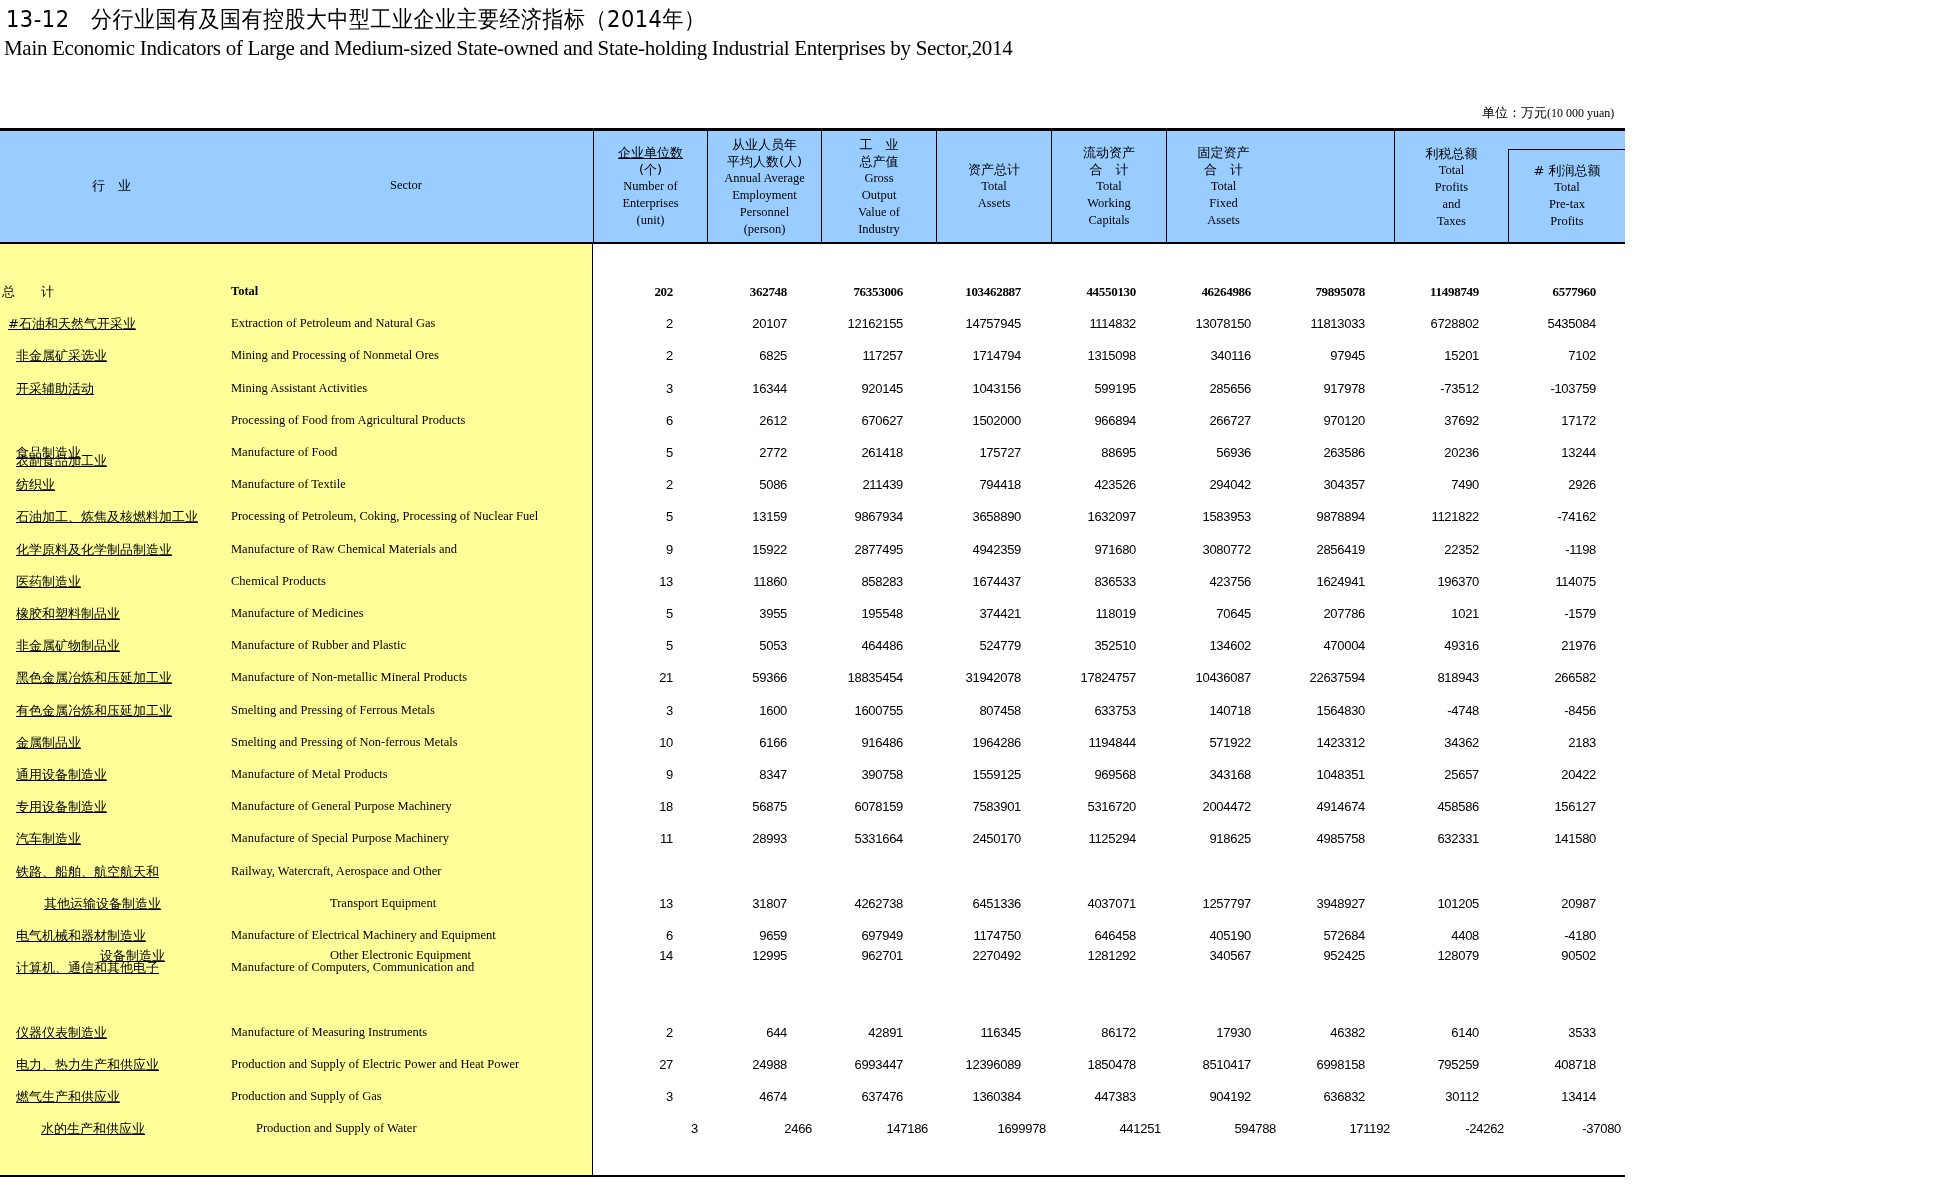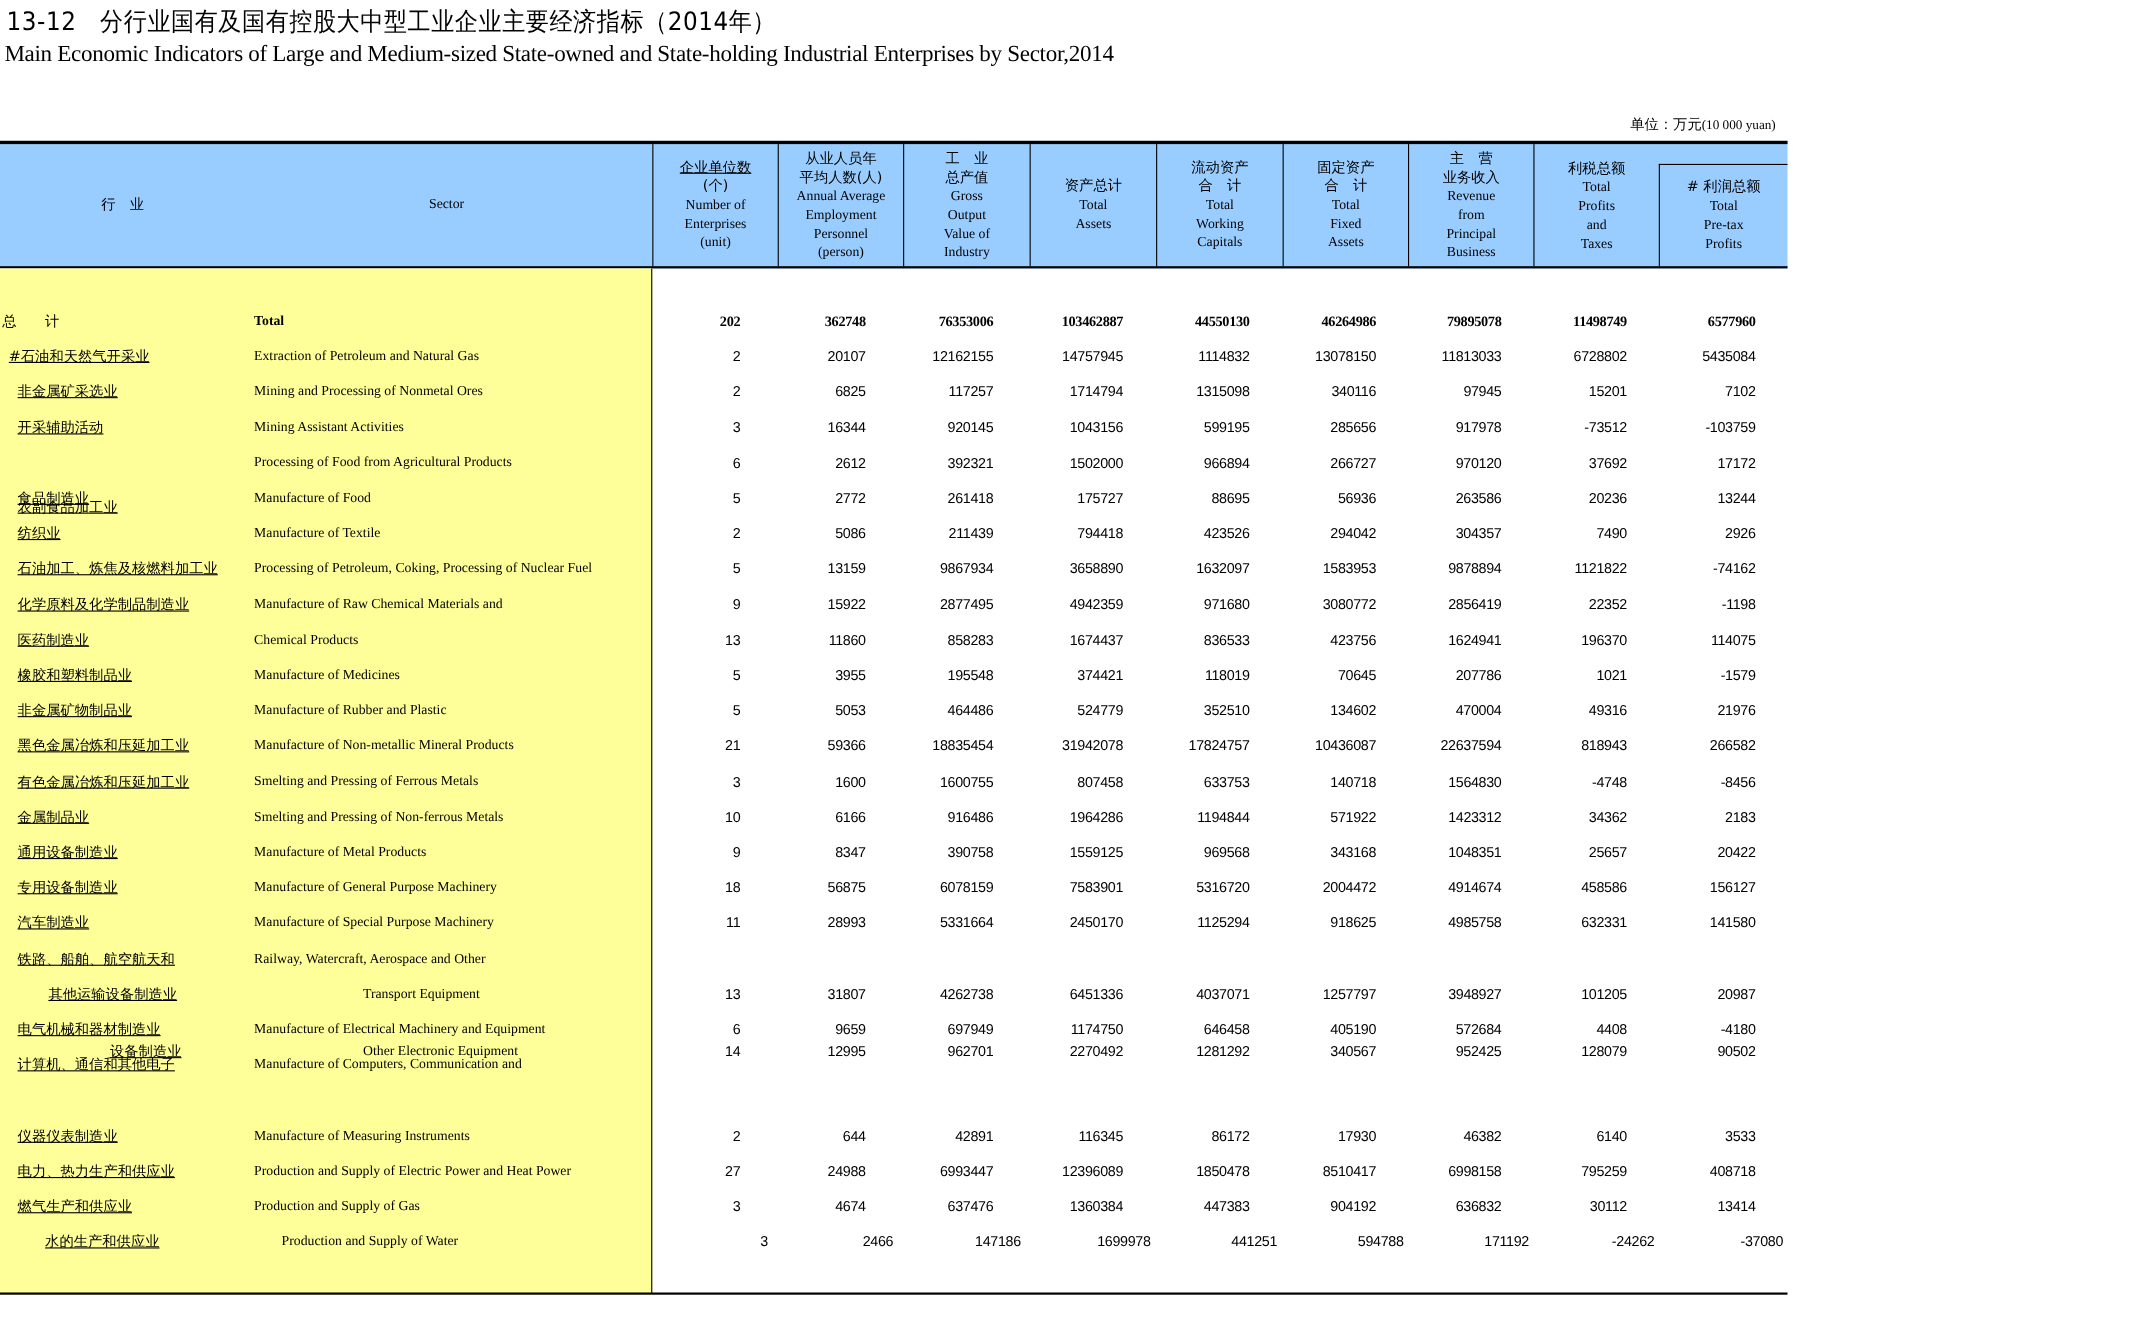--- a/index.html
+++ b/index.html
@@ -73,28 +73,20 @@
     <span>Total</span>
     <span>Working</span>
     <span>Capitals</span>
   </div>
   <div class="hdr-cell" style="left:1166px;width:114px;">
     <span class="cn">固定资产</span>
     <span class="cn">合　计</span>
     <span>Total</span>
     <span>Fixed</span>
     <span>Assets</span>
-  </div>
-  <div class="hdr-cell" style="left:1280px;width:114px;">
-    <span class="cn">主　营</span>
-    <span class="cn">业务收入</span>
-    <span>Revenue</span>
-    <span>from</span>
-    <span>Principal</span>
-    <span>Business</span>
   </div>
   <div class="hdr-cell" style="left:1394px;width:114px;justify-content:flex-start;padding-top:14px;">
     <span class="cn">利税总额</span>
     <span>Total</span>
     <span>Profits</span>
     <span>and</span>
     <span>Taxes</span>
   </div>
   <div class="hdr-cell" style="left:1508px;width:117px;top:18px;height:93px;border-top:1px solid #000;">
     <span class="cn"># 利润总额</span>
@@ -156,21 +148,21 @@
       <span class="num" style="right: 374px;">285656</span>
       <span class="num" style="right: 260px;">917978</span>
       <span class="num" style="right: 146px;">-73512</span>
       <span class="num" style="right: 29px;">-103759</span>
     </div>
     <div class="row" style="top: 403.8px;">
       <span class="cn u" style="left: 16px; margin-top: 40px;">农副食品加工业</span>
       <span class="en">Processing of  Food  from  Agricultural  Products</span>
       <span class="num" style="right: 952px;">6</span>
       <span class="num" style="right: 838px;">2612</span>
-      <span class="num" style="right: 722px;">392321</span>
+      <span class="num" style="right: 722px;">670627</span>
       <span class="num" style="right: 604px;">1502000</span>
       <span class="num" style="right: 489px;">966894</span>
       <span class="num" style="right: 374px;">266727</span>
       <span class="num" style="right: 260px;">970120</span>
       <span class="num" style="right: 146px;">37692</span>
       <span class="num" style="right: 29px;">17172</span>
     </div>
     <div class="row" style="top: 436px;">
       <span class="cn u" style="left: 16px;">食品制造业</span>
       <span class="en">Manufacture of  Food</span>

